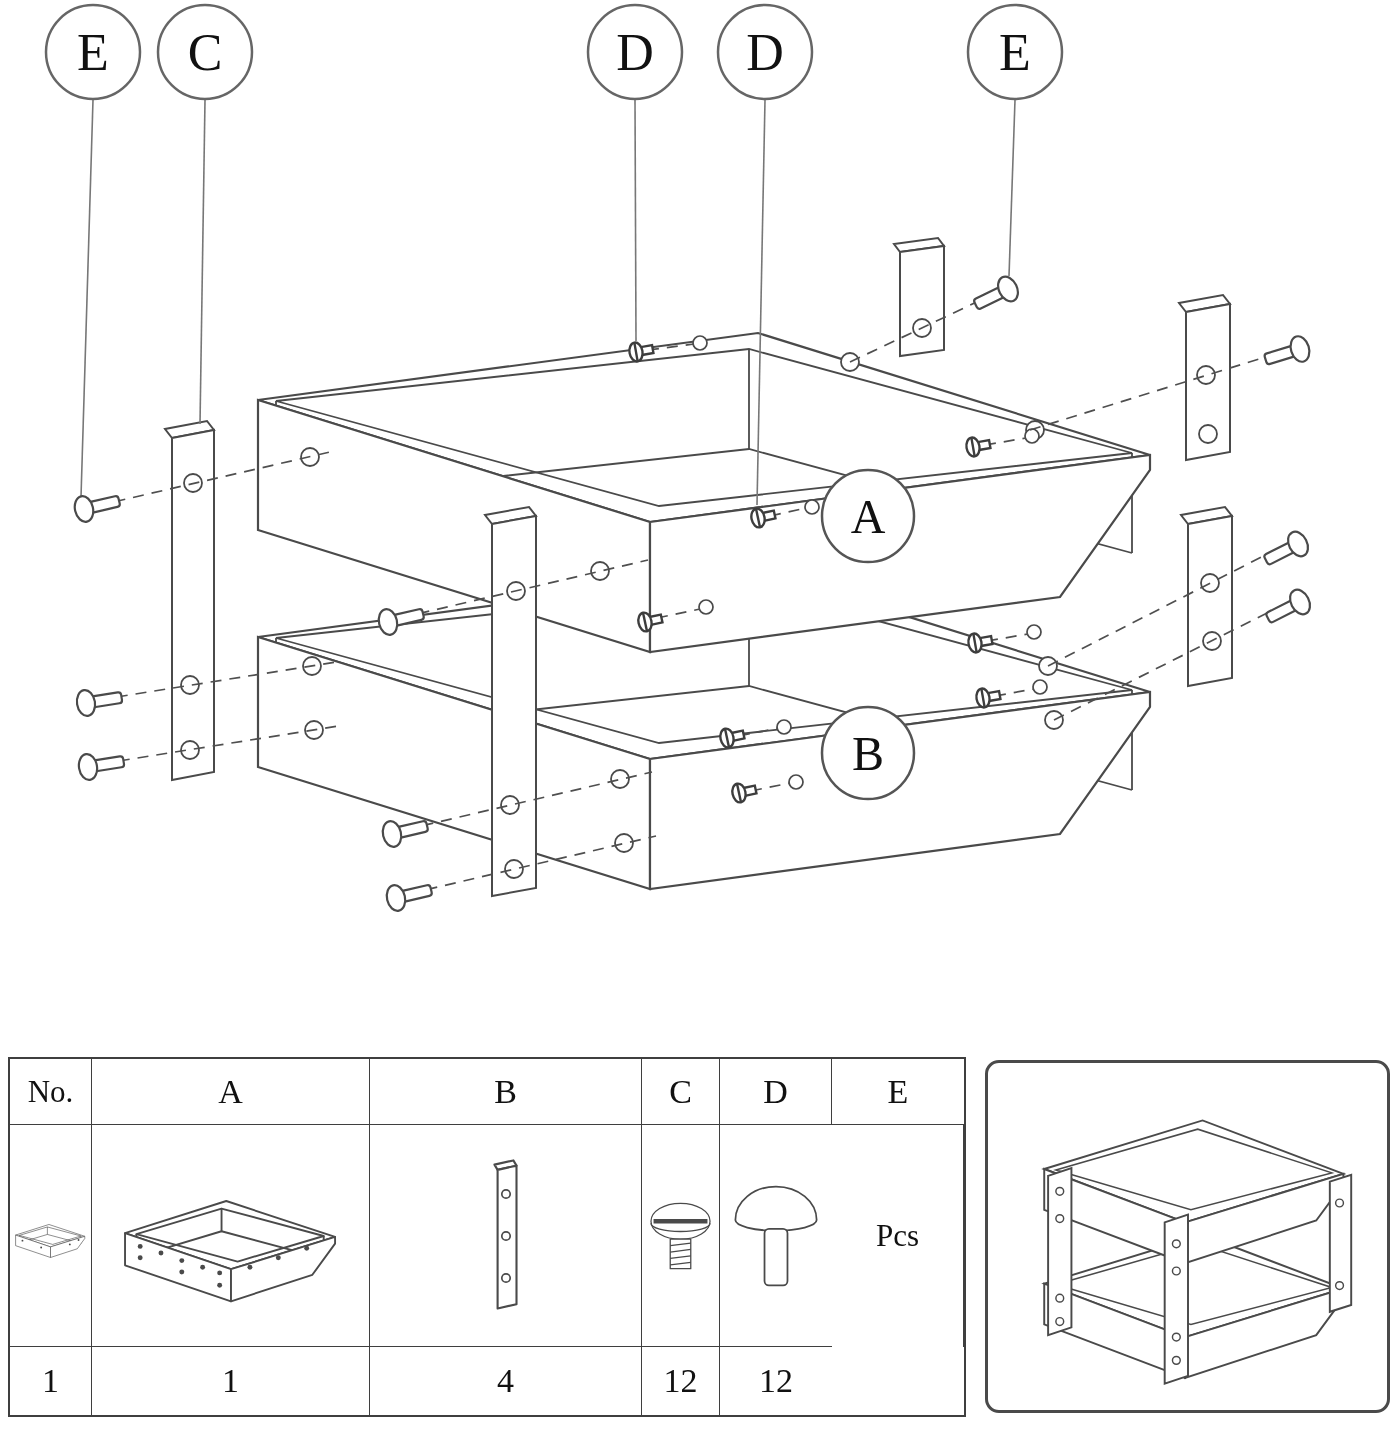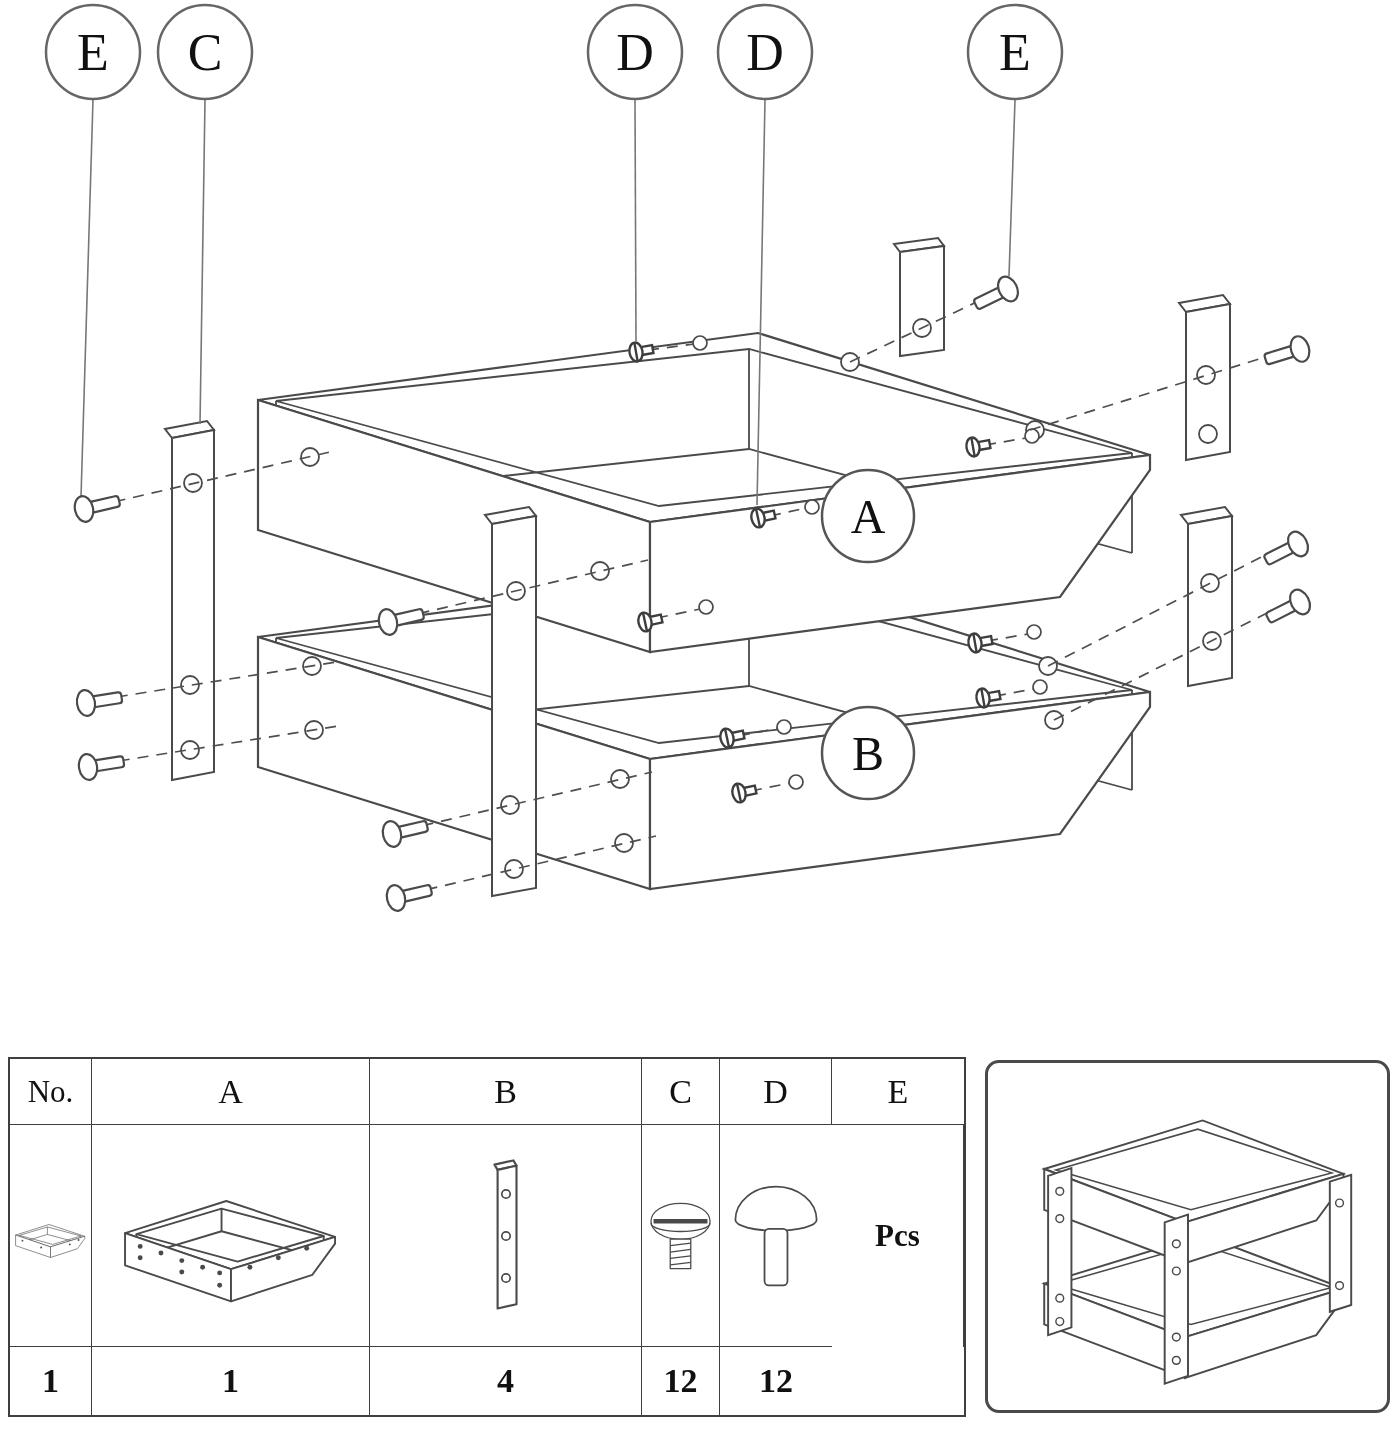--- a/index.html
+++ b/index.html
@@ -15,21 +15,21 @@
     border:2px solid #3f3f3f;
     background:#fff;
   }
   .cell{
     border-right:1.5px solid #3f3f3f;
     border-bottom:1.5px solid #3f3f3f;
     display:flex;align-items:center;justify-content:center;
     font-size:34px;
   }
   .cell.last-col{border-right:none;}
-  .cell.last-row{border-bottom:none;font-weight:bold;}
+  .cell.last-row{border-bottom:none;}
   .cell.rowhead{font-size:31px;}
   .thumb{display:block;}
   
   .product-box{
     position:absolute;left:985px;top:1060px;width:399px;height:347px;
     border:3px solid #4a4a4a;border-radius:14px;background:#fff;
     display:flex;align-items:center;justify-content:center;
   }
   .lineart{fill:none;stroke:#4a4a4a;stroke-width:2;stroke-linejoin:round;}
 </style>

